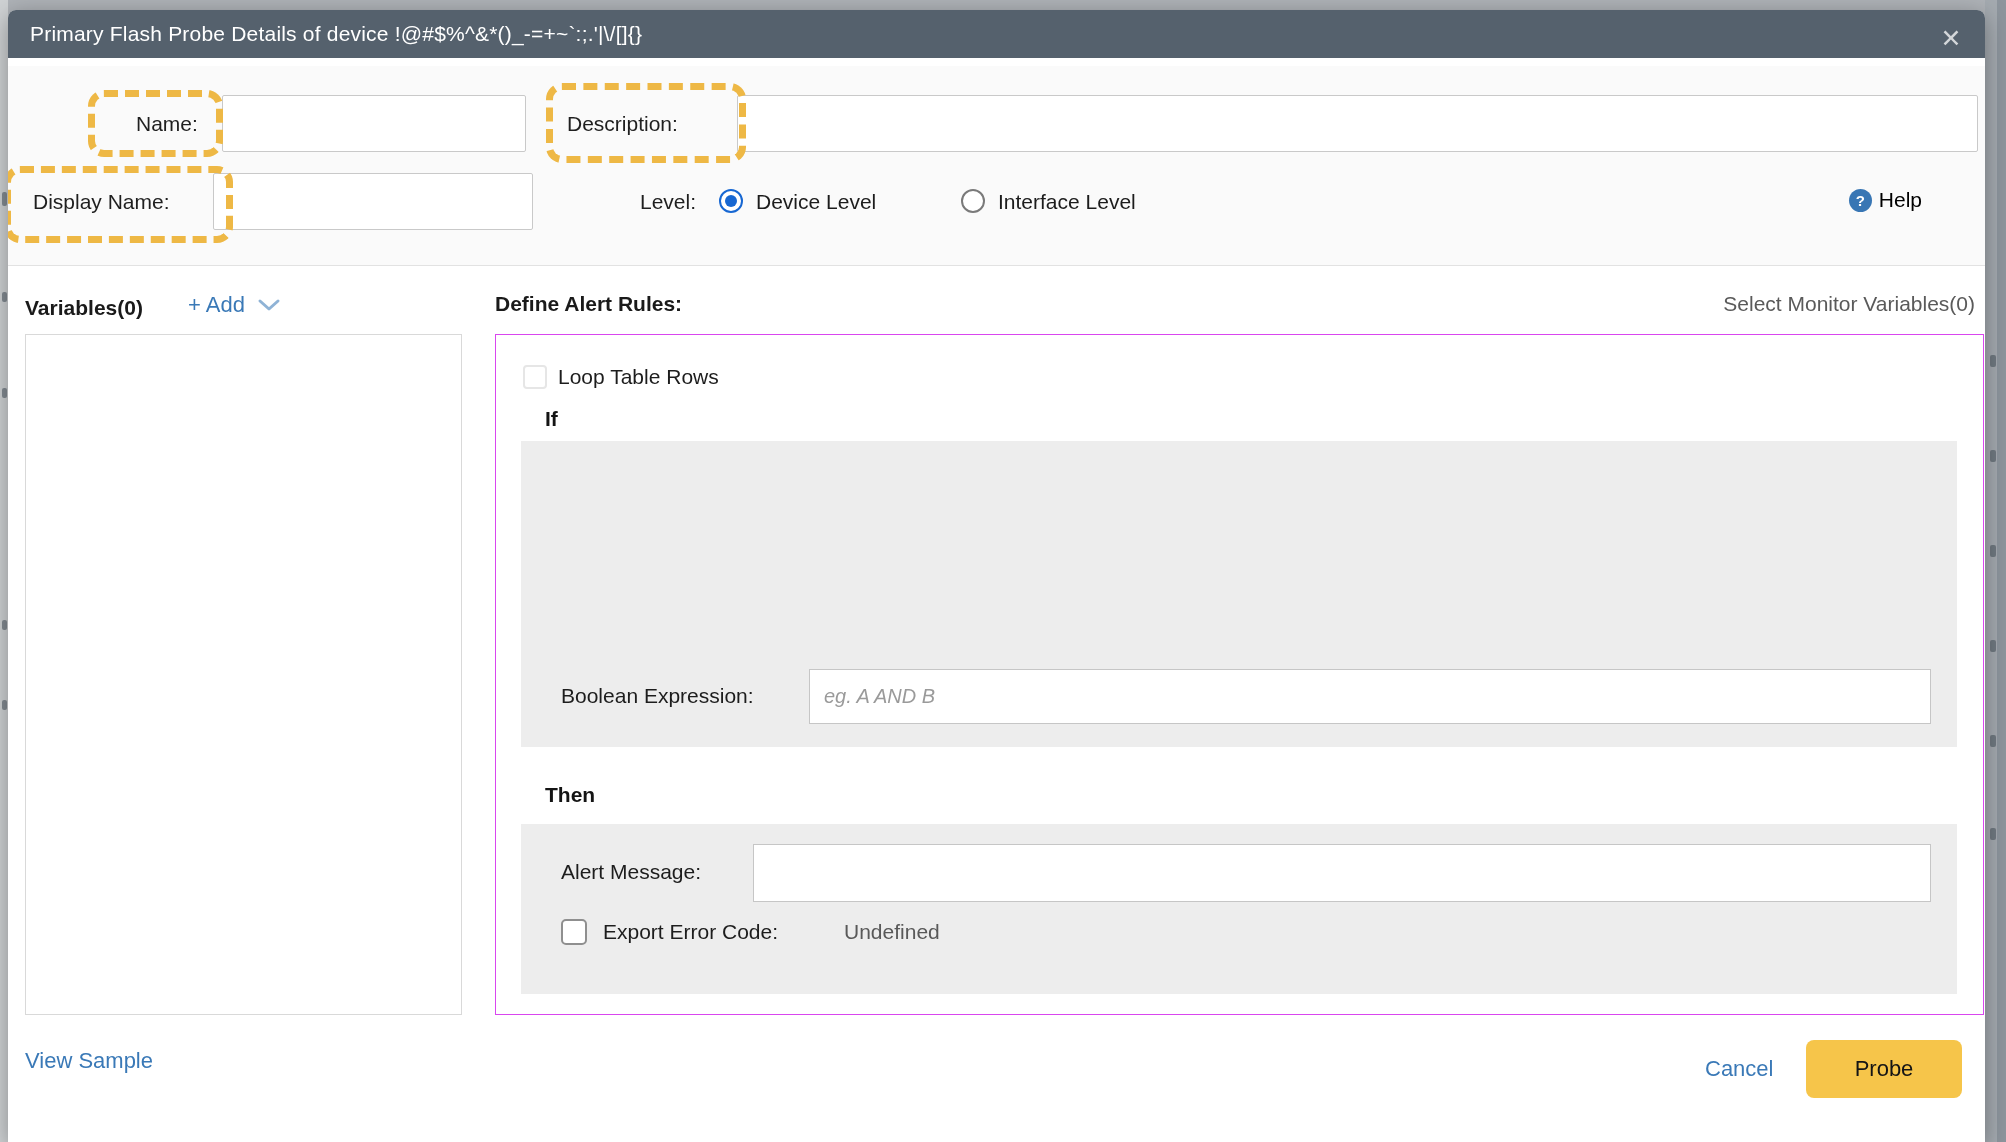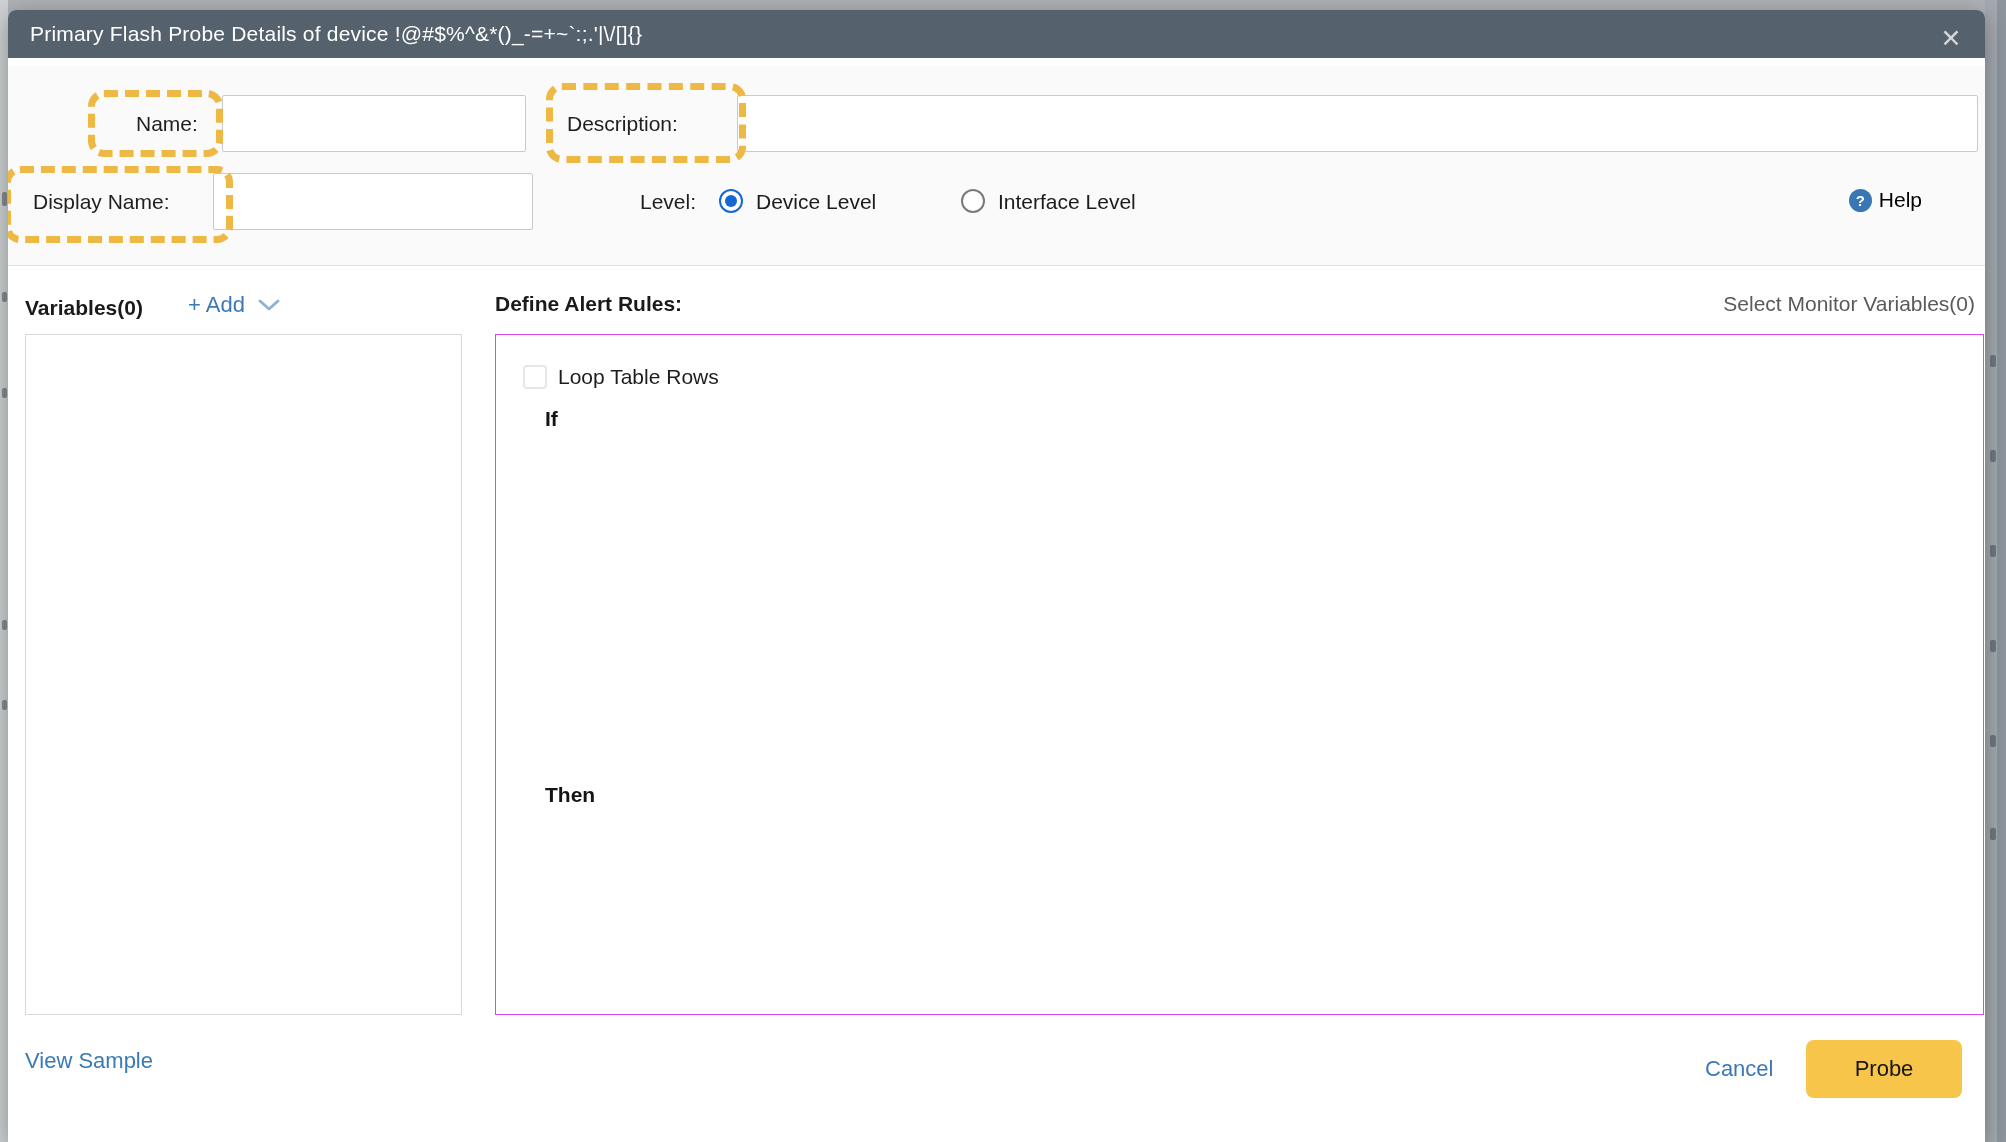--- a/index.html
+++ b/index.html
@@ -158,23 +158,35 @@
 
     <span class="select-monitor">Select Monitor Variables(0)</span>
 
     <div class="rules-panel">
 
       <span class="checkbox cb-light"></span>
       <span class="plain-label" style="position:absolute; left:62px; top:30px;">Loop Table Rows</span>
 
       <span class="bold-label" style="position:absolute; left:25px; top:72px;">If</span>
 
+      <div class="gray-box if-box">
+        <span class="plain-label" style="position:absolute; left:40px; top:243px;">Boolean Expression:</span>
+        <input class="gb-input" style="left: 288px; top: 228px; width: 1122px; height: 55px;" type="text" placeholder="eg. A AND B">
+      </div>
 
       <span class="bold-label" style="position:absolute; left:25px; top:448px;">Then</span>
 
+      <div class="gray-box then-box">
+        <span class="plain-label" style="position:absolute; left:40px; top:36px;">Alert Message:</span>
+        <input class="gb-input" style="left: 232px; top: 20px; width: 1178px; height: 58px;" type="text" value="">
+
+        <span class="checkbox cb-dark" style="left:40px; top:95px;"></span>
+        <span class="plain-label" style="position:absolute; left:82px; top:96px;">Export Error Code:</span>
+        <span class="gray-value" style="position:absolute; left:323px; top:96px;">Undefined</span>
+      </div>
     </div>
 
     <span class="link-blue footer-link-left">View Sample</span>
     <span class="link-blue cancel-link">Cancel</span>
     <button class="save-btn">Probe</button>
 
   </div>
 </div>
 
 </body></html>

